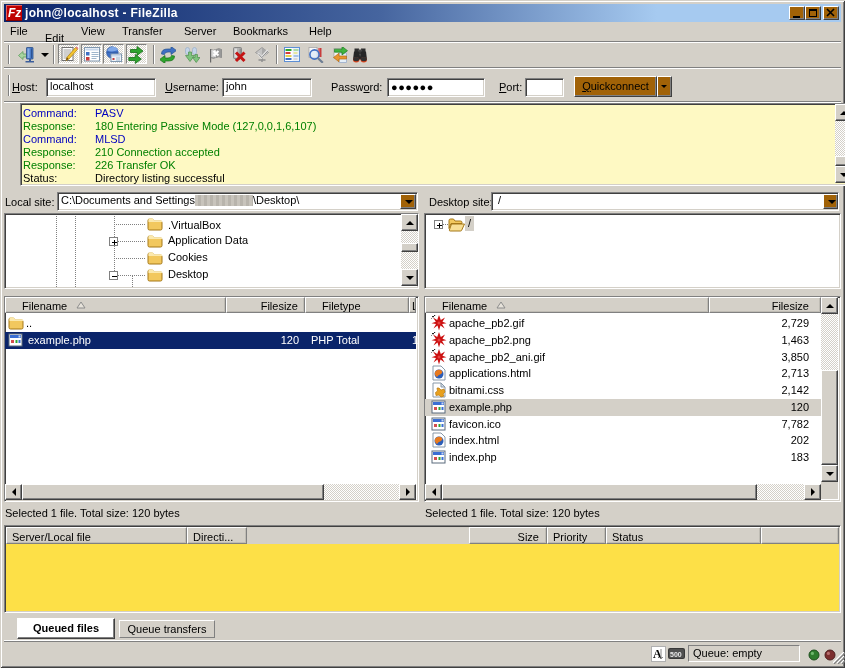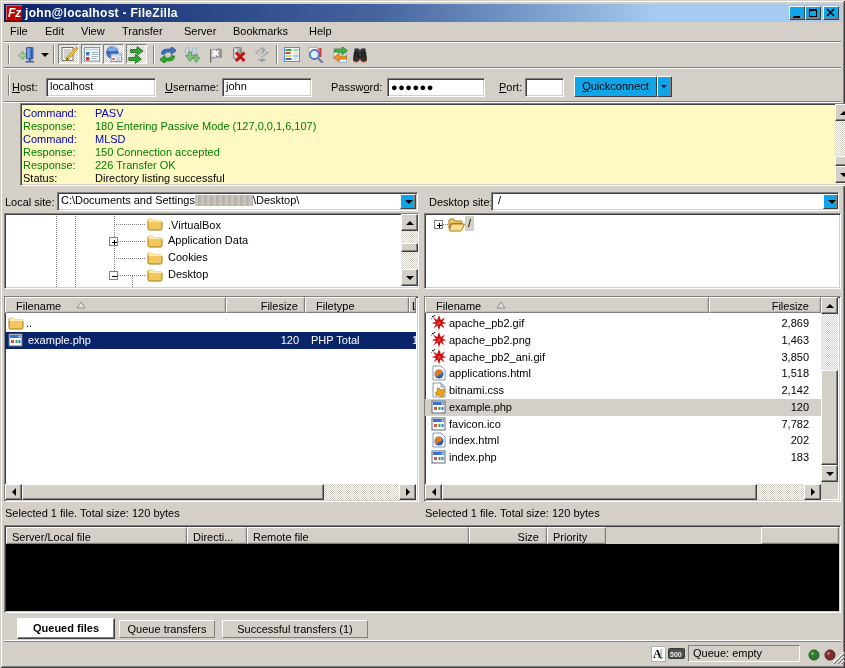--- a/index.html
+++ b/index.html
@@ -2,30 +2,30 @@
 <html><head>
 <meta charset="utf-8">
 <style>
 *{margin:0;padding:0;box-sizing:border-box}
 html,body{width:845px;height:668px;overflow:hidden}
 body{position:relative;font-family:"Liberation Sans",sans-serif;font-size:11px;color:#000;background:#D4D0C8;cursor:default}
 .abs{position:absolute}
 .win{position:absolute;inset:0;background:#D4D0C8;box-shadow:inset 1px 1px 0 #D4D0C8,inset -1px -1px 0 #404040,inset 2px 2px 0 #fff,inset -2px -2px 0 #808080}
 .sunk{border:1px solid;border-color:#808080 #fff #fff #808080;box-shadow:inset 1px 1px 0 #404040,inset -1px -1px 0 #D4D0C8}
 .sunk1{border:1px solid;border-color:#808080 #fff #fff #808080}
-.raise{border:1px solid;border-color:#fff #404040 #404040 #fff;box-shadow:inset -1px -1px 0 #808080;background:#0ea5e9}
+.raise{border:1px solid;border-color:#fff #404040 #404040 #fff;box-shadow:inset -1px -1px 0 #808080;background:#a16207}
 .raise1{border:1px solid;border-color:#fff #808080 #808080 #fff;background:#D4D0C8}
 .field{border:1px solid;border-color:#808080 #fff #fff #808080;box-shadow:inset 1px 1px 0 #404040,inset -1px -1px 0 #D4D0C8;background:#fff}
 .track{background:#fff;background-image:linear-gradient(45deg,#d4d0c8 25%,transparent 25%,transparent 75%,#d4d0c8 75%),linear-gradient(45deg,#d4d0c8 25%,transparent 25%,transparent 75%,#d4d0c8 75%);background-size:2px 2px;background-position:0 0,1px 1px}
 .tri-u{width:0;height:0;border-left:4px solid transparent;border-right:4px solid transparent;border-bottom:4px solid #000}
 .tri-d{width:0;height:0;border-left:4px solid transparent;border-right:4px solid transparent;border-top:4px solid #000}
 .tri-l{width:0;height:0;border-top:4px solid transparent;border-bottom:4px solid transparent;border-right:4px solid #000}
 .tri-r{width:0;height:0;border-top:4px solid transparent;border-bottom:4px solid transparent;border-left:4px solid #000}
 .u{text-decoration:underline}
-.hdrcell{position:absolute;top:0;height:100%;border-top:1px solid #fff;border-left:1px solid #fff;border-right:1px solid #808080;border-bottom:1px solid #808080;box-shadow:inset -1px -1px 0 #bfbcb4;background:#D4D0C8;line-height:14px;padding:1px 0 0 10px;overflow:hidden}
+.hdrcell{position:absolute;top:0;height:100%;border-top:1px solid #fff;border-left:1px solid #fff;border-right:1px solid #808080;border-bottom:1px solid #808080;box-shadow:inset -1px -1px 0 #bfbcb4;background:#D4D0C8;line-height:14px;padding:1px 0 0 16px;overflow:hidden}
 .row{position:absolute;left:0;height:17px;line-height:16px;white-space:nowrap}
 .dot-v{position:absolute;width:1px;background-image:repeating-linear-gradient(to bottom,#808080 0 1px,transparent 1px 2px)}
 .dot-h{position:absolute;height:1px;background-image:repeating-linear-gradient(to right,#808080 0 1px,transparent 1px 2px)}
 .pm{position:absolute;width:9px;height:9px;background:#fff;border:1px solid #808080;font-size:9px}
 .sb-btn{position:absolute;background:#D4D0C8;border:1px solid;border-color:#fff #404040 #404040 #fff;box-shadow:inset -1px -1px 0 #808080;display:flex;align-items:center;justify-content:center}
 .sb-thumb{position:absolute;background:#D4D0C8;border:1px solid;border-color:#fff #404040 #404040 #fff;box-shadow:inset -1px -1px 0 #808080}
 .fs{position:absolute;left:284px;width:100px;text-align:right}
 .qh{padding-top:2px!important;padding-left:5px!important}
 .logline{position:absolute;left:0;height:13px;line-height:13px;white-space:pre}
 .tbtn{position:absolute;top:1px;width:21px;height:20px;border:1px solid;border-color:#808080 #fff #fff #808080;background-image:linear-gradient(45deg,#fff 25%,transparent 25%,transparent 75%,#fff 75%),linear-gradient(45deg,#fff 25%,transparent 25%,transparent 75%,#fff 75%);background-size:2px 2px;background-position:0 0,1px 1px;background-color:#d4d0c8}
@@ -53,21 +53,21 @@
     </div>
   <div class="raise abs" style="left:819px;top:2px;width:16px;height:14px">
     <svg width="14" height="12">
         <path d="M3 2 L10 9 M10 2 L3 9" stroke="#000" stroke-width="1.6"></path>
       </svg>
   </div>
 </div>
 
 <div class="abs" style="left:4px;top:22px;width:837px;height:20px;border-bottom:1px solid #808080;box-shadow:0 1px 0 #fff">
   <span class="abs" style="left:6px;top:3px">File</span>
-  <span class="abs" style="left:41px;top:3px">Edit</span>
+  <span class="abs" style="left:41px;top:10px">Edit</span>
   <span class="abs" style="left:77px;top:3px">View</span>
   <span class="abs" style="left:118px;top:3px">Transfer</span>
   <span class="abs" style="left:180px;top:3px">Server</span>
   <span class="abs" style="left:229px;top:3px">Bookmarks</span>
   <span class="abs" style="left:305px;top:3px">Help</span>
 </div>
 
 <div class="abs" id="toolbar" style="left:4px;top:43px;width:837px;height:25px;border-bottom:1px solid #808080;box-shadow:0 1px 0 #fff">
   <div class="abs" style="left:4px;top:2px;height:19px;border-left:1px solid #808080;border-right:1px solid #fff;width:2px"></div>
   <svg class="ticon" style="left:14px" width="16" height="16">
@@ -203,21 +203,21 @@
   <div class="raise abs" style="left:570px;top:7px;width:83px;height:21px;text-align:center;line-height:19px"><span class="u">Q</span>uickconnect</div>
   <div class="raise abs" style="left:653px;top:7px;width:15px;height:21px">
       <div class="tri-d abs" style="left:3px;top:8px;border-left-width:3px;border-right-width:3px;border-top-width:3px"></div>
     </div>
 </div>
 
 <div class="sunk abs" style="left:20px;top:103px;width:833px;height:83px;background:#fef9c3">
   <div class="logline" style="top:3px;color:#0000C0"><span class="abs" style="left:2px">Command:</span><span class="abs" style="left:74px">PASV</span></div>
   <div class="logline" style="top:16px;color:#008000"><span class="abs" style="left:2px">Response:</span><span class="abs" style="left:74px">180 Entering Passive Mode (127,0,0,1,6,107)</span></div>
   <div class="logline" style="top:29px;color:#0000C0"><span class="abs" style="left:2px">Command:</span><span class="abs" style="left:74px">MLSD</span></div>
-  <div class="logline" style="top:42px;color:#008000"><span class="abs" style="left:2px">Response:</span><span class="abs" style="left:74px">150 Connection accepted</span></div>
+  <div class="logline" style="top:42px;color:#008000"><span class="abs" style="left:2px">Response:</span><span class="abs" style="left:74px">210 Connection accepted</span></div>
   <div class="logline" style="top:55px;color:#008000"><span class="abs" style="left:2px">Response:</span><span class="abs" style="left:74px">226 Transfer OK</span></div>
   <div class="logline" style="top:68px;color:#000"><span class="abs" style="left:2px">Status:</span><span class="abs" style="left:74px">Directory listing successful</span></div>
   <div class="abs track" id="logsb" style="right:0;top:0;width:17px;height:79px">
     <div class="sb-btn" style="left:0;top:0;width:17px;height:17px">
         <div class="tri-u"></div>
       </div>
     <div class="sb-thumb" style="left:0;top:52px;width:17px;height:10px"></div>
     <div class="sb-btn" style="left:0;top:62px;width:17px;height:17px">
         <div class="tri-d"></div>
       </div>
@@ -369,42 +369,42 @@
     <div class="hdrcell" style="left:284px;width:112px;text-align:right;padding-right:11px">Filesize</div>
     <svg class="abs" style="left:71px;top:4px" width="10" height="8">
         <path d="M5 1 L9 7 H1 z" fill="#E6E2DA" stroke="#8C8C8C" stroke-width="1"></path>
       </svg>
   </div>
   <div class="row" style="top:18px">
       <svg class="abs" style="left:6px;top:0" width="16" height="16">
         <use href="#apacheico"></use>
       </svg>
       <span class="abs" style="left:24px">apache_pb2.gif</span>
-      <span class="abs fs">2,869</span>
+      <span class="abs fs">2,729</span>
     </div>
   <div class="row" style="top:35px">
       <svg class="abs" style="left:6px;top:0" width="16" height="16">
         <use href="#apacheico"></use>
       </svg>
       <span class="abs" style="left:24px">apache_pb2.png</span>
       <span class="abs fs">1,463</span>
     </div>
   <div class="row" style="top:52px">
       <svg class="abs" style="left:6px;top:0" width="16" height="16">
         <use href="#apacheico"></use>
       </svg>
       <span class="abs" style="left:24px">apache_pb2_ani.gif</span>
       <span class="abs fs">3,850</span>
     </div>
   <div class="row" style="top:68px">
       <svg class="abs" style="left:6px;top:0" width="16" height="16">
         <use href="#htmlico"></use>
       </svg>
       <span class="abs" style="left:24px">applications.html</span>
-      <span class="abs fs">1,518</span>
+      <span class="abs fs">2,713</span>
     </div>
   <div class="row" style="top:85px">
       <svg class="abs" style="left:6px;top:0" width="16" height="16">
         <use href="#cssico"></use>
       </svg>
       <span class="abs" style="left:24px">bitnami.css</span>
       <span class="abs fs">2,142</span>
     </div>
   <div class="row" style="top:102px;background:#D4D0C8;width:396px">
       <svg class="abs" style="left:6px;top:0" width="16" height="16">
@@ -451,35 +451,34 @@
     <div class="sb-btn" style="left:379px;top:0;width:17px;height:16px">
         <div class="tri-r"></div>
       </div>
   </div>
   <div class="abs" style="left:396px;top:185px;width:17px;height:17px;background:#D4D0C8"></div>
 </div>
 
 <div class="abs" style="left:5px;top:507px">Selected 1 file. Total size: 120 bytes</div>
 <div class="abs" style="left:425px;top:507px">Selected 1 file. Total size: 120 bytes</div>
 
-<div class="sunk abs" id="queue" style="left:4px;top:525px;width:837px;height:88px;background:#000000">
+<div class="sunk abs" id="queue" style="left:4px;top:525px;width:837px;height:88px;background:#fde047">
   <div class="abs" style="left:1px;top:1px;width:833px;height:17px;background:#D4D0C8">
     <div class="hdrcell qh" style="left:0;width:181px">Server/Local file</div>
     <div class="hdrcell qh" style="left:181px;width:60px">Directi...</div>
-    <div class="hdrcell qh" style="left:241px;width:222px">Remote file</div>
     <div class="hdrcell qh" style="left:463px;width:78px;text-align:right;padding-right:7px">Size</div>
     <div class="hdrcell qh" style="left:541px;width:59px">Priority</div>
+    <div class="hdrcell qh" style="left:600px;width:155px">Status</div>
     <div class="hdrcell qh" style="left:755px;width:78px"></div>
   </div>
 </div>
 
 <div class="abs" id="tabs" style="left:4px;top:618px;width:837px;height:21px">
   <div class="abs" style="left:13px;top:0;width:98px;height:21px;background:#fff;border:1px solid #808080;border-top:none;border-color:#fff #404040 #404040 #fff;box-shadow:inset -1px -1px 0 #808080;font-weight:bold;text-align:center;line-height:19px;border-top:1px solid #fff">Queued files</div>
   <div class="abs raise1" style="left:115px;top:2px;width:96px;height:18px;text-align:center;line-height:17px">Queue transfers</div>
-  <div class="abs raise1" style="left:218px;top:2px;width:146px;height:18px;text-align:center;line-height:17px">Successful transfers (1)</div>
 </div>
 
 <div class="abs" id="statusbar" style="left:4px;top:641px;width:837px;height:23px;border-top:1px solid #808080;box-shadow:0 -1px 0 #fff">
   <svg class="abs" style="left:647px;top:4px" width="15" height="16">
     <rect x="0.5" y="0.5" width="14" height="15" fill="#fff" stroke="#B0B0B0"></rect>
     <text x="2" y="12" font-family="Liberation Serif" font-weight="bold" font-size="12" fill="#000">A</text>
     <path d="M10 3 v10 M8 11 l2 2 l2 -2" stroke="#888" stroke-width="1" fill="none"></path>
   </svg>
   <svg class="abs" style="left:664px;top:6px" width="17" height="11">
     <rect x="0" y="0" width="17" height="11" rx="2" fill="#383838"></rect>

